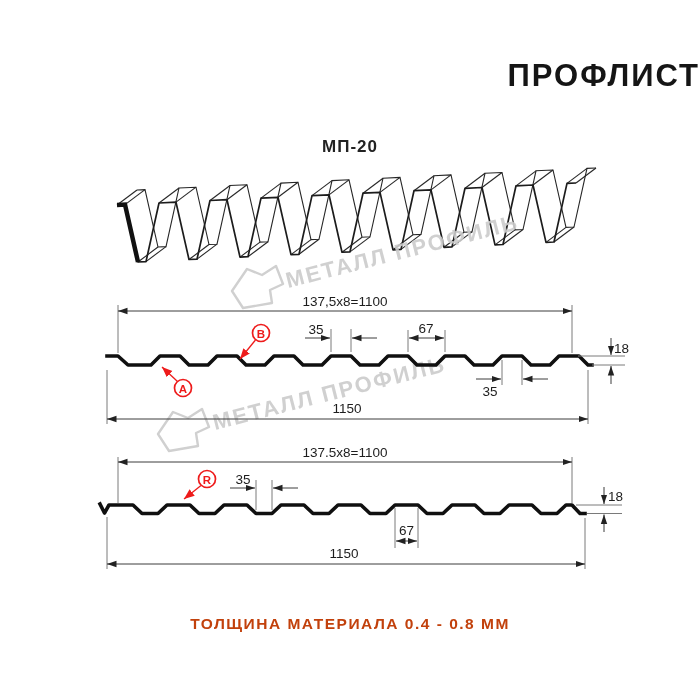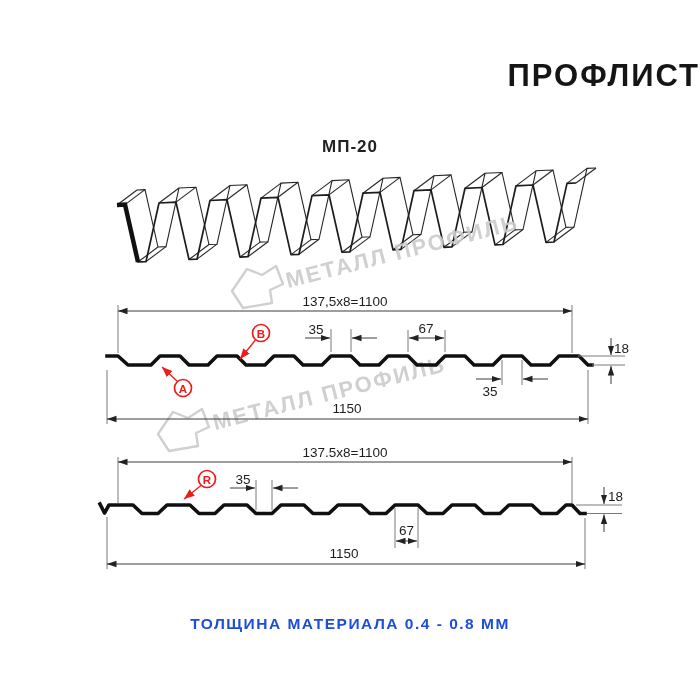--- a/index.html
+++ b/index.html
@@ -3,21 +3,21 @@
 <meta charset="utf-8">
 <style>
   html,body{margin:0;padding:0;background:#ffffff;}
   #page{position:relative;width:700px;height:700px;background:#fff;overflow:hidden;
         font-family:"Liberation Sans",sans-serif;}
   .title{position:absolute;left:0;top:58px;width:700px;text-align:right;
          font-size:31px;font-weight:800;letter-spacing:2px;color:#151515;}
   .subtitle{position:absolute;left:0;top:99px;width:700px;text-align:center;
          font-size:17px;font-weight:600;letter-spacing:1px;color:#222;margin-top:38px;}
   .footer{position:absolute;left:0;top:615px;width:700px;text-align:center;
-         font-size:15.5px;font-weight:600;letter-spacing:1.5px;color:#1d4ed8;}
+         font-size:15.5px;font-weight:600;letter-spacing:1.5px;color:#c2410c;}
   svg{position:absolute;left:0;top:0;}
   .dim{font-size:13.5px;fill:#1d1d1d;}
   .dimline{stroke:#3c3c3c;stroke-width:1;fill:none;}
   .ext{stroke:#7a7a7a;stroke-width:1;fill:none;}
   .profile{stroke:#101010;stroke-width:3.6;fill:none;stroke-linejoin:round;stroke-linecap:square;}
   .red{stroke-width:1.7;fill:none;}
   .redtxt{font-size:11.5px;font-weight:bold;text-anchor:middle;}
   .wmtext{font-size:22px;font-weight:bold;letter-spacing:2px;}
   .thin3d{fill:none;stroke:#262626;stroke-width:1.1;}
   .front3d{fill:none;stroke:#1c1c1c;stroke-width:1.7;stroke-linejoin:round;}

